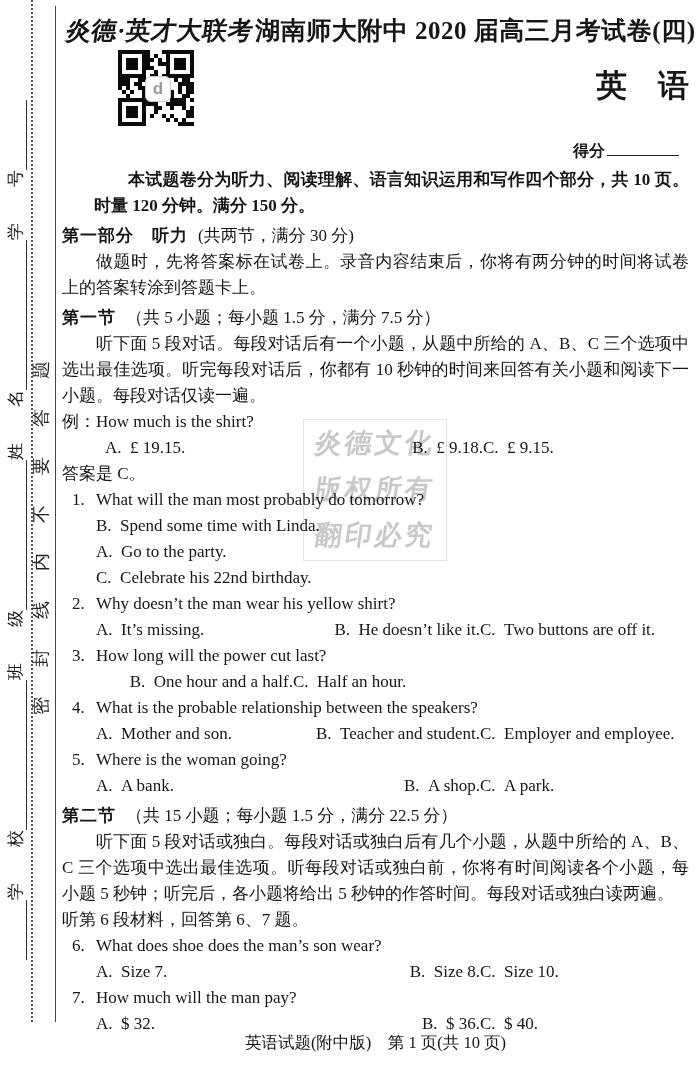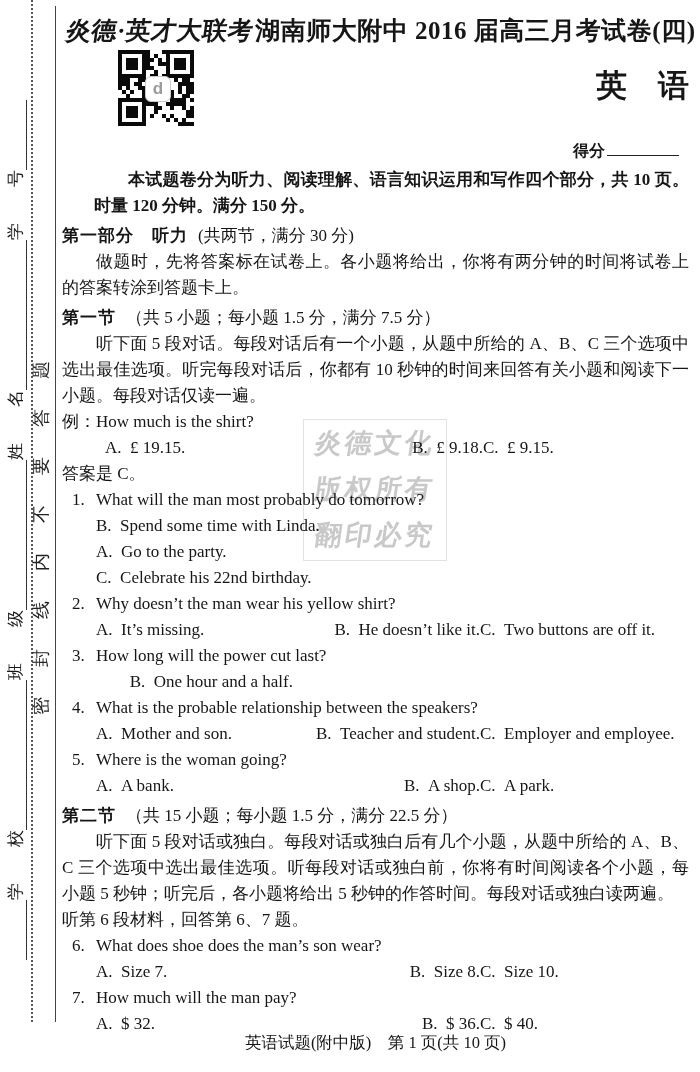--- a/index.html
+++ b/index.html
@@ -79,21 +79,21 @@
   </div>
   <div class="rot seal">密封线内不要答题</div>
 
   <div class="watermark">
     <div>炎德文化</div>
     <div>版权所有</div>
     <div>翻印必究</div>
   </div>
 
   <main class="content">
-    <h1 class="title"><span class="brand">炎德·英才大联考</span><span>湖南师大附中 2016 届高三月考试卷(四)</span></h1>
+    <h1 class="title"><span class="brand">炎德·英才大联考</span><span>湖南师大附中 2020 届高三月考试卷(四)</span></h1>
 
     <div class="qr-row">
       <div class="qr">
         <svg id="qr-svg" width="78" height="76" viewBox="0 0 78 76" xmlns="http://www.w3.org/2000/svg">
             <rect x="0" y="0" width="76" height="76" fill="#ffffff"></rect>
             <rect x="28" y="0" width="4" height="4" fill="#0a0a0a"></rect>
             <rect x="44" y="0" width="4" height="4" fill="#0a0a0a"></rect>
             <rect x="28" y="4" width="4" height="4" fill="#0a0a0a"></rect>
             <rect x="36" y="4" width="4" height="4" fill="#0a0a0a"></rect>
             <rect x="28" y="8" width="4" height="4" fill="#0a0a0a"></rect>
@@ -197,21 +197,21 @@
       <div class="subject">英　语</div>
     </div>
 
     <div class="score">
       <span>得分</span><span class="score-blank"></span>
     </div>
 
     <p class="indent bold mt4">本试题卷分为听力、阅读理解、语言知识运用和写作四个部分，共 10 页。时量 120 分钟。满分 150 分。</p>
 
     <h2 class="h"><span class="hb">第一部分　听力</span><span class="hk">(共两节，满分 30 分)</span></h2>
-    <p class="indent">做题时，先将答案标在试卷上。各小题将给出，你将有两分钟的时间将试卷上的答案转涂到答题卡上。</p>
+    <p class="indent">做题时，先将答案标在试卷上。录音内容结束后，你将有两分钟的时间将试卷上的答案转涂到答题卡上。</p>
 
     <h3 class="h"><span class="hb">第一节</span><span class="hk">（共 5 小题；每小题 1.5 分，满分 7.5 分）</span></h3>
     <p class="indent">听下面 5 段对话。每段对话后有一个小题，从题中所给的 A、B、C 三个选项中选出最佳选项。听完每段对话后，你都有 10 秒钟的时间来回答有关小题和阅读下一小题。每段对话仅读一遍。</p>
 
     <p>例：How much is the shirt?</p>
     <div class="optrow ex">
       <span class="oA">A.&nbsp;&nbsp;£ 19.15.</span>
       <span class="oB">B.&nbsp;&nbsp;£ 9.18.</span>
       <span class="oC">C.&nbsp;&nbsp;£ 9.15.</span>
     </div>
@@ -236,20 +236,21 @@
       <span class="oB">B.&nbsp;&nbsp;He doesn’t like it.</span>
       <span class="oC">C.&nbsp;&nbsp;Two buttons are off it.</span>
     </div>
 
     <div class="q">
       <span class="qnum">3.</span>
       <span>How long will the power cut last?</span>
     </div>
     <div class="optrow">
       <span class="oB">B.&nbsp;&nbsp;One hour and a half.</span>
+      <span class="oC">C.&nbsp;&nbsp;Half an hour.</span>
     </div>
 
     <div class="q">
       <span class="qnum">4.</span>
       <span>What is the probable relationship between the speakers?</span>
     </div>
     <div class="optrow">
       <span class="oA">A.&nbsp;&nbsp;Mother and son.</span>
       <span class="oB">B.&nbsp;&nbsp;Teacher and student.</span>
       <span class="oC">C.&nbsp;&nbsp;Employer and employee.</span>

